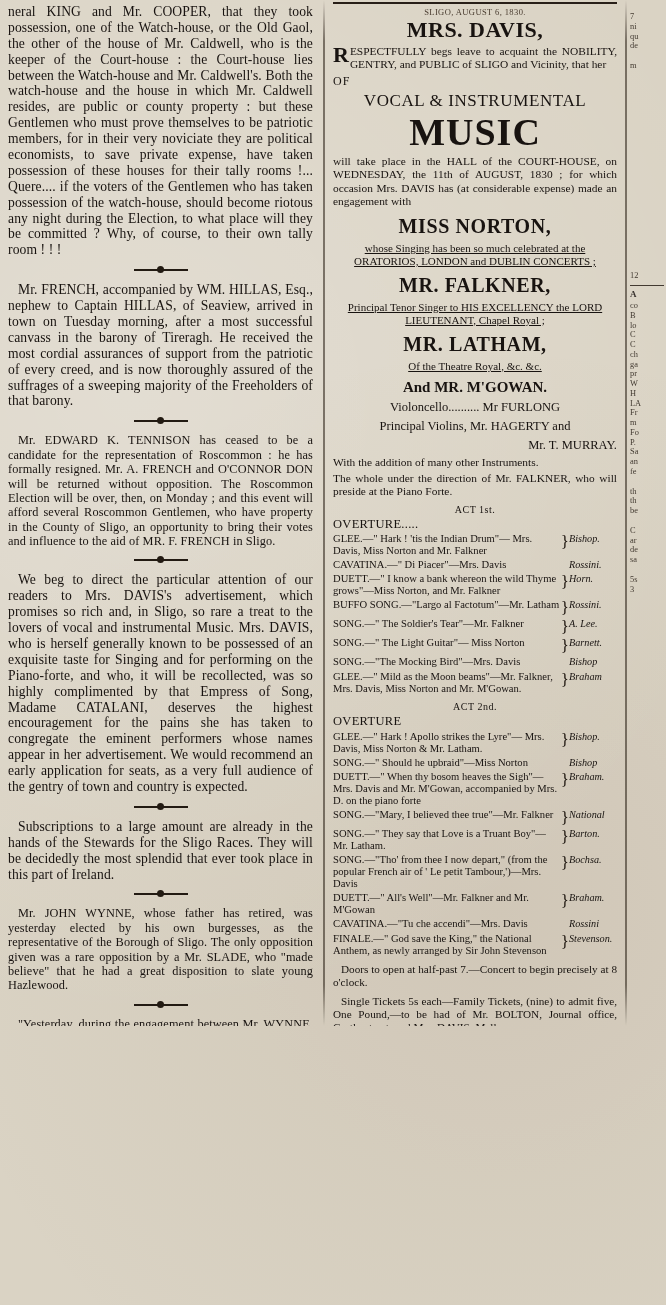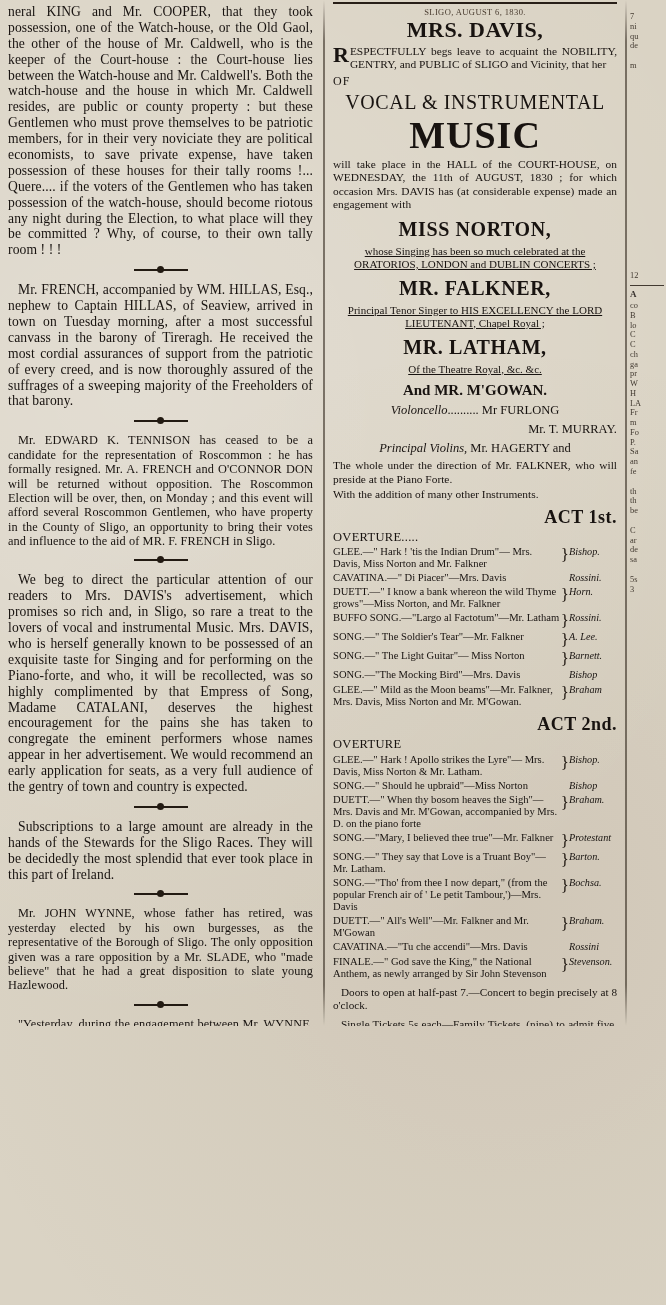--- a/index.html
+++ b/index.html
@@ -112,21 +112,21 @@
     margin: 2px 0 0 0;
   }
   .ad-of {
     text-align: left;
     font-size: 12px;
     letter-spacing: 1px;
     margin: 2px 0 2px 0;
   }
   .ad-vocal {
     text-align: center;
-    font-size: 20px;
+    font-size: 17px;
     letter-spacing: 0.6px;
     margin: 1px 0 2px 0;
   }
   .ad-music {
     text-align: center;
     font-size: 38px;
     font-weight: bold;
     letter-spacing: 1px;
     line-height: 1;
     margin: 0 0 4px 0;
@@ -150,26 +150,26 @@
     line-height: 1.18;
     margin: 1px 0 3px 0;
     text-decoration: underline;
   }
   .ad-italic-line {
     text-align: center;
     font-size: 12.5px;
     line-height: 1.22;
     margin: 4px 0 3px 0;
   }
-  .ad-italic-line .it { font-style: italic; }
+  .ad-italic-line .it { }
   .rt { text-align: right; }
   .act {
-    text-align: right;
-    font-size: 18px;
-    font-weight: bold;
+    text-align: center;
+    font-size: 10px;
+    font-weight: normal;
     letter-spacing: 0.5px;
     margin: 5px 0 2px 0;
   }
   .overture {
     font-size: 12.5px;
     letter-spacing: 0.3px;
     margin: 1px 0 1px 0;
   }
   table.prog {
     width: 100%;
@@ -287,30 +287,30 @@
       <div class="ad-sub">Principal Tenor Singer to HIS EXCELLENCY the LORD LIEUTENANT, Chapel Royal ;</div>
 
       <div class="ad-name-lg">MR. LATHAM,</div>
       <div class="ad-sub">Of the Theatre Royal, &amp;c. &amp;c.</div>
 
       <div class="ad-name-md">And MR. M'GOWAN.</div>
 
       <div class="ad-italic-line">
         <span class="it">Violoncello</span><span>.......... </span><span>Mr FURLONG</span>
       </div>
-      <div class="ad-italic-line rt">
-        <span>Mr. T. MURRAY.</span>
-      </div>
       <div class="ad-italic-line">
         <span class="it">Principal Violins,</span>
         <span>Mr. HAGERTY and</span>
       </div>
-
+      <div class="ad-italic-line rt">
+        <span>Mr. T. MURRAY.</span>
+      </div>
+
+      <p class="ad-para">With the addition of many other Instruments.</p>
       <p class="ad-para">The whole under the direction of Mr. FALKNER, who will preside at the Piano Forte.</p>
-      <p class="ad-para">With the addition of many other Instruments.</p>
 
       <div class="act">ACT 1st.</div>
       <div class="overture">OVERTURE.....</div>
       <table class="prog">
         <tbody>
           <tr>
               <td class="item">GLEE.—" Hark ! 'tis the Indian Drum"— Mrs. Davis, Miss Norton and Mr. Falkner</td>
               <td class="brace">}</td>
               <td class="comp">Bishop.</td>
             </tr>
@@ -367,21 +367,21 @@
               <td class="comp">Bishop</td>
             </tr>
           <tr>
               <td class="item">DUETT.—" When thy bosom heaves the Sigh"—Mrs. Davis and Mr. M'Gowan, accompanied by Mrs. D. on the piano forte</td>
               <td class="brace">}</td>
               <td class="comp">Braham.</td>
             </tr>
           <tr>
               <td class="item">SONG.—"Mary, I believed thee true"—Mr. Falkner</td>
               <td class="brace">}</td>
-              <td class="comp">Protestant</td>
+              <td class="comp">National</td>
             </tr>
           <tr>
               <td class="item">SONG.—" They say that Love is a Truant Boy"—Mr. Latham.</td>
               <td class="brace">}</td>
               <td class="comp">Barton.</td>
             </tr>
           <tr>
               <td class="item">SONG.—"Tho' from thee I now depart," (from the popular French air of ' Le petit Tambour,')—Mrs. Davis</td>
               <td class="brace">}</td>
               <td class="comp">Bochsa.</td>

